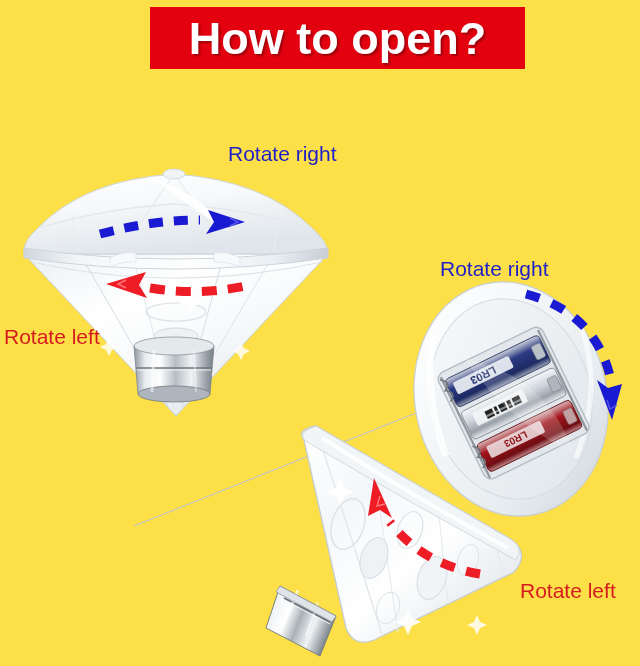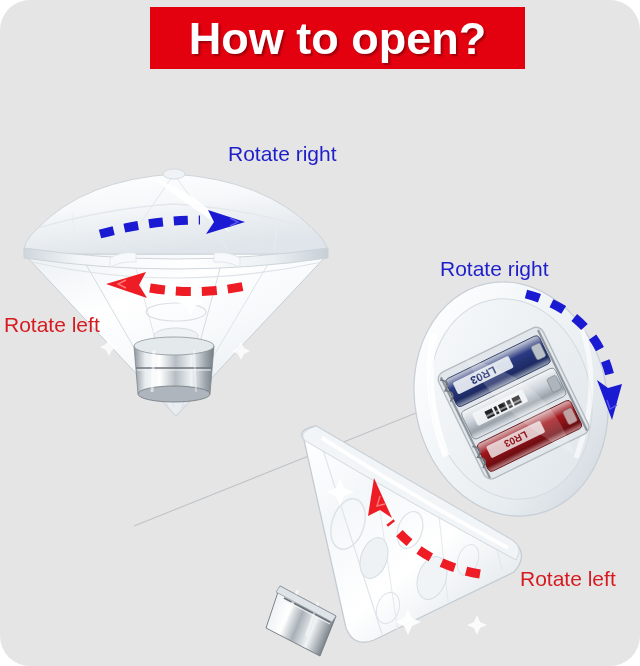--- a/index.html
+++ b/index.html
@@ -7,23 +7,22 @@
     padding: 0;
     background: #ffffff;
   }
   body {
     font-family: "Liberation Sans", sans-serif;
   }
   #stage {
     position: relative;
     width: 640px;
     height: 666px;
-    background: #e5e5e5;
+    background: #fde047;
     overflow: hidden;
-    border-radius: 30px;
   }
 
   
   #title-banner {
     position: absolute;
     left: 150px;
     top: 7px;
     width: 375px;
     height: 62px;
     background: var(--banner-red, #E3000F);
@@ -43,21 +42,21 @@
 
   
   .label {
     position: absolute;
     font-size: 21px;
     font-weight: normal;
     white-space: nowrap;
     line-height: 1;
   }
   .label-blue { color: #1E1ECB; }
-  .label-red  { color: #D61B20; }
+  .label-red  { color: #D61B20; margin-top: 12px; }
 
   #label-rotate-right-top { left: 228px; top: 143px; }
   #label-rotate-left-left  { left: 4px;   top: 314px; }
   #label-rotate-right-right{ left: 440px; top: 258px; }
   #label-rotate-left-bottom{ left: 520px; top: 568px; }
 
   
   #scene-line {
     position: absolute;
     left: 130px;

